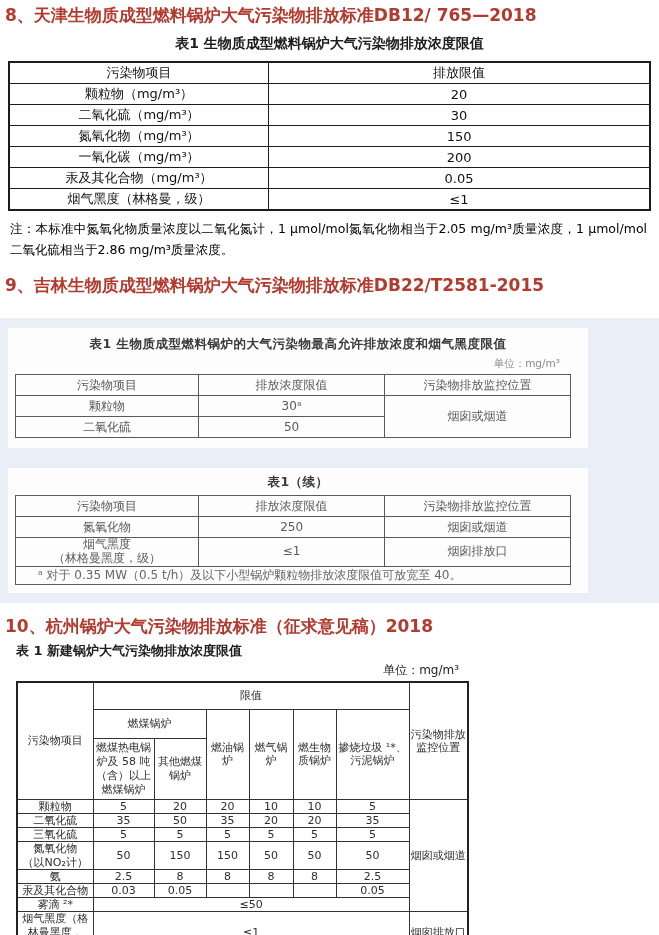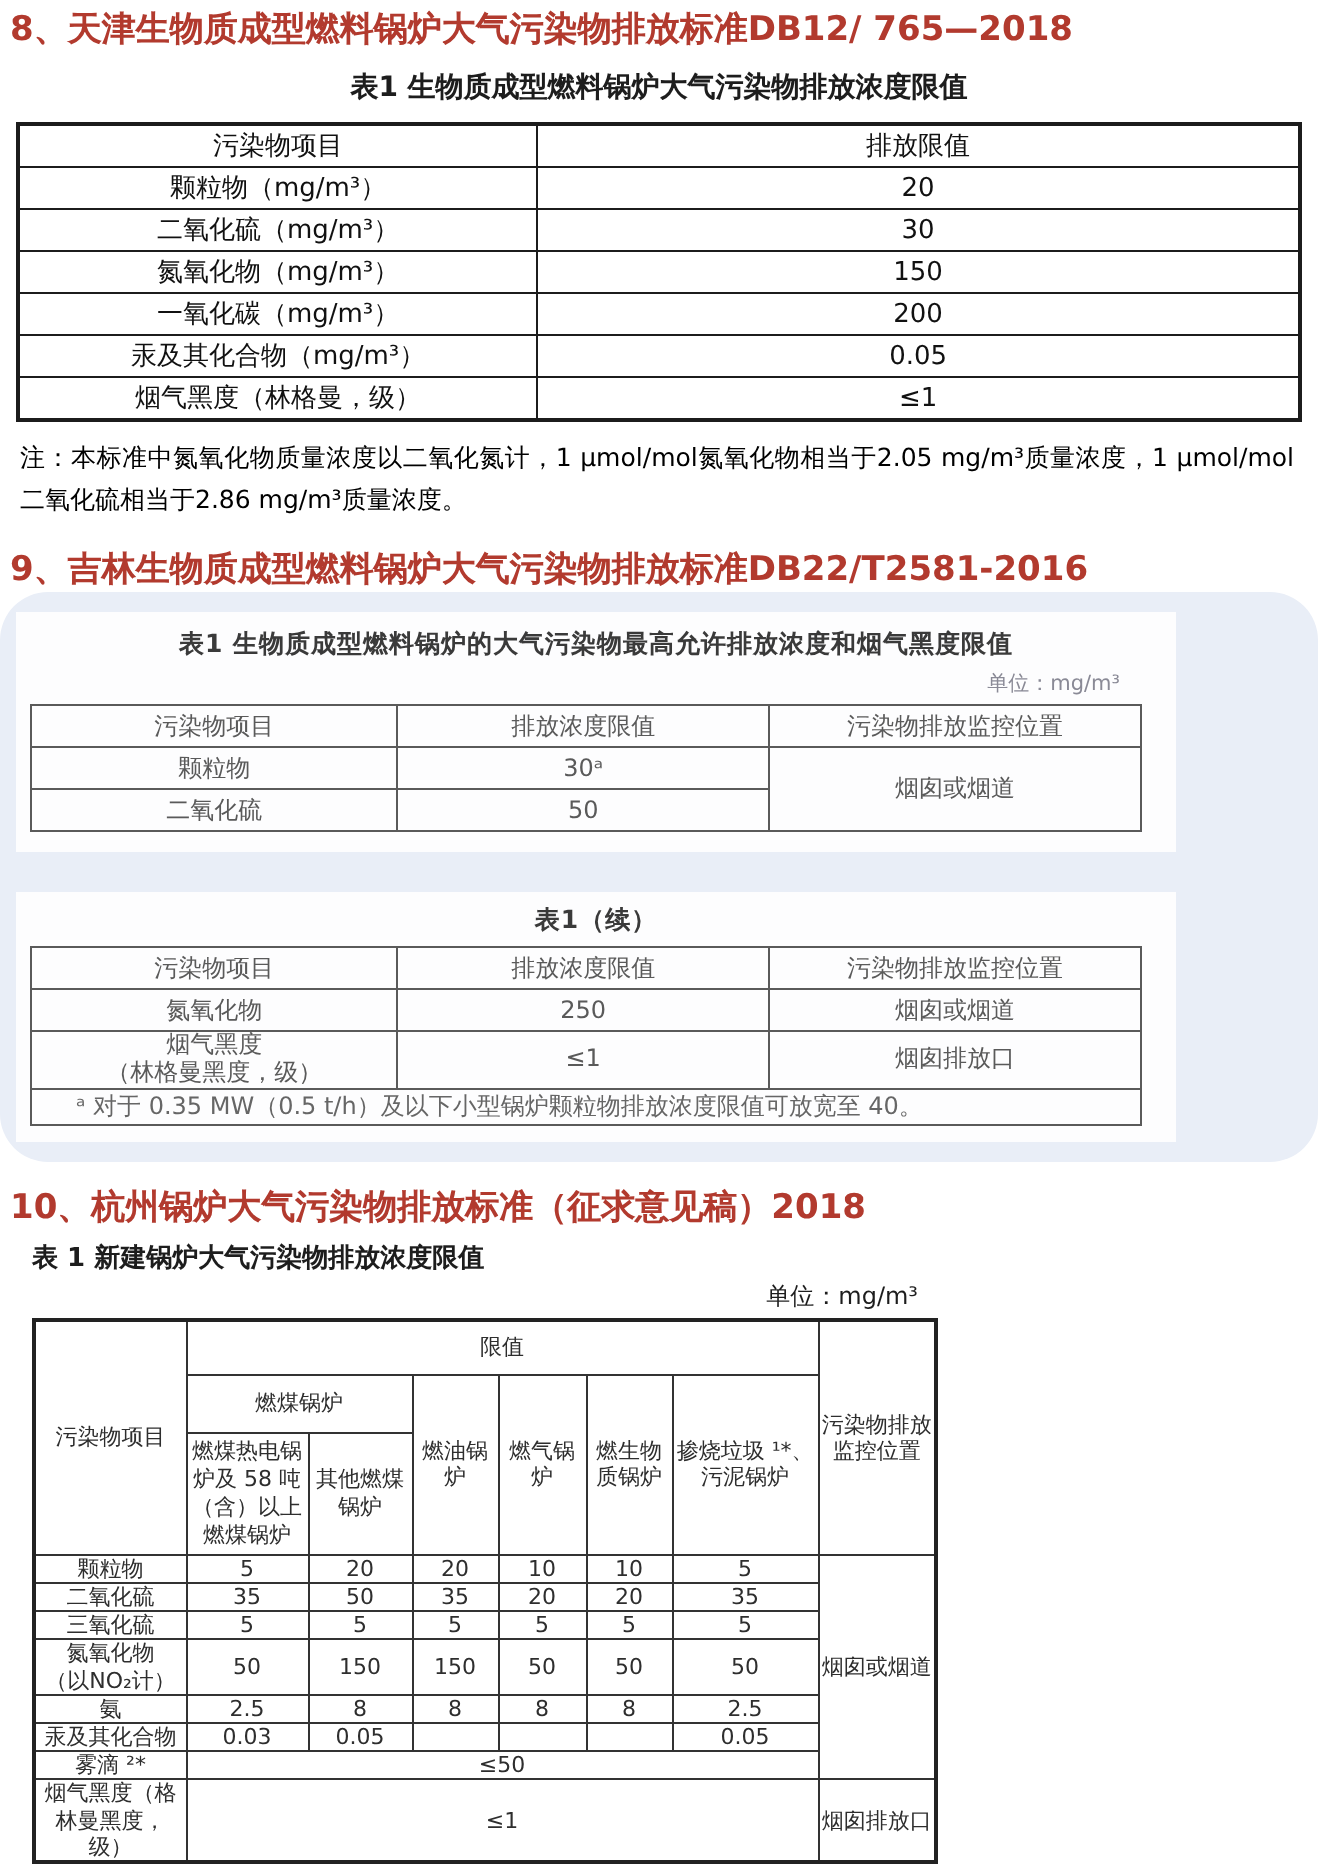--- a/index.html
+++ b/index.html
@@ -23,21 +23,21 @@
   }
   table{border-collapse:collapse;table-layout:fixed;}
   .t8{width:643px;margin:8px 0 0 8px;border:2px solid #1c1c1c;font-size:13px;color:#111;}
   .t8 td{border:1px solid #1c1c1c;height:20px;text-align:center;padding:0;}
   .note8{
     margin:8px 12px 0 10px;font-size:12.5px;color:#000000;line-height:1.62;
     text-align:justify;
   }
 
   
-  .sec9{background:#e9eef7;margin-top:0;padding:10px 0 10px 0;border-radius:24px;}
+  .sec9{background:#e9eef7;margin-top:22px;padding:10px 0 10px 0;}
   .card9{background:#fdfdfe;width:580px;margin-left:8px;}
   .card9.first{padding:8px 0 10px 0;}
   .card9.second{margin-top:20px;padding:6px 0 8px 0;}
   .cap9{ text-align:center;font-size:12.5px;font-weight:bold;color:#3a3a3a;letter-spacing:.5px;}
   .unit9{text-align:right;padding-right:28px;font-size:10.5px;color:#8a8a96;margin-top:4px;}
   .t9{width:556px;margin:3px 0 0 7px;border:1.5px solid #4a4a4a;font-size:12px;color:#5a5a5a;}
   .t9 td{border:1px solid #5a5a5a;text-align:center;padding:0 2px;}
   .t9 .hrow td{height:20px;}
   .t9 .drow td{height:20px;}
   .t9 .two-line td{height:27px;line-height:1.15;}
@@ -94,21 +94,21 @@
   </tr>
   <tr>
     <td>烟气黑度（林格曼，级）</td>
     <td>≤1</td>
   </tr>
 </tbody>
   </table>
 
 <div class="note8">注：本标准中氮氧化物质量浓度以二氧化氮计，1 μmol/mol氮氧化物相当于2.05 mg/m³质量浓度，1 μmol/mol二氧化硫相当于2.86 mg/m³质量浓度。</div>
 
-<div id="h9" class="heading">9、吉林生物质成型燃料锅炉大气污染物排放标准DB22/T2581-2016</div>
+<div id="h9" class="heading">9、吉林生物质成型燃料锅炉大气污染物排放标准DB22/T2581-2015</div>
 
 <div class="sec9">
 
   <div class="card9 first">
     <div class="cap9">表1  生物质成型燃料锅炉的大气污染物最高允许排放浓度和烟气黑度限值</div>
     <div class="unit9">单位：mg/m³</div>
     <table class="t9">
       <colgroup>
           <col style="width:33%">
           <col style="width:33.5%">

